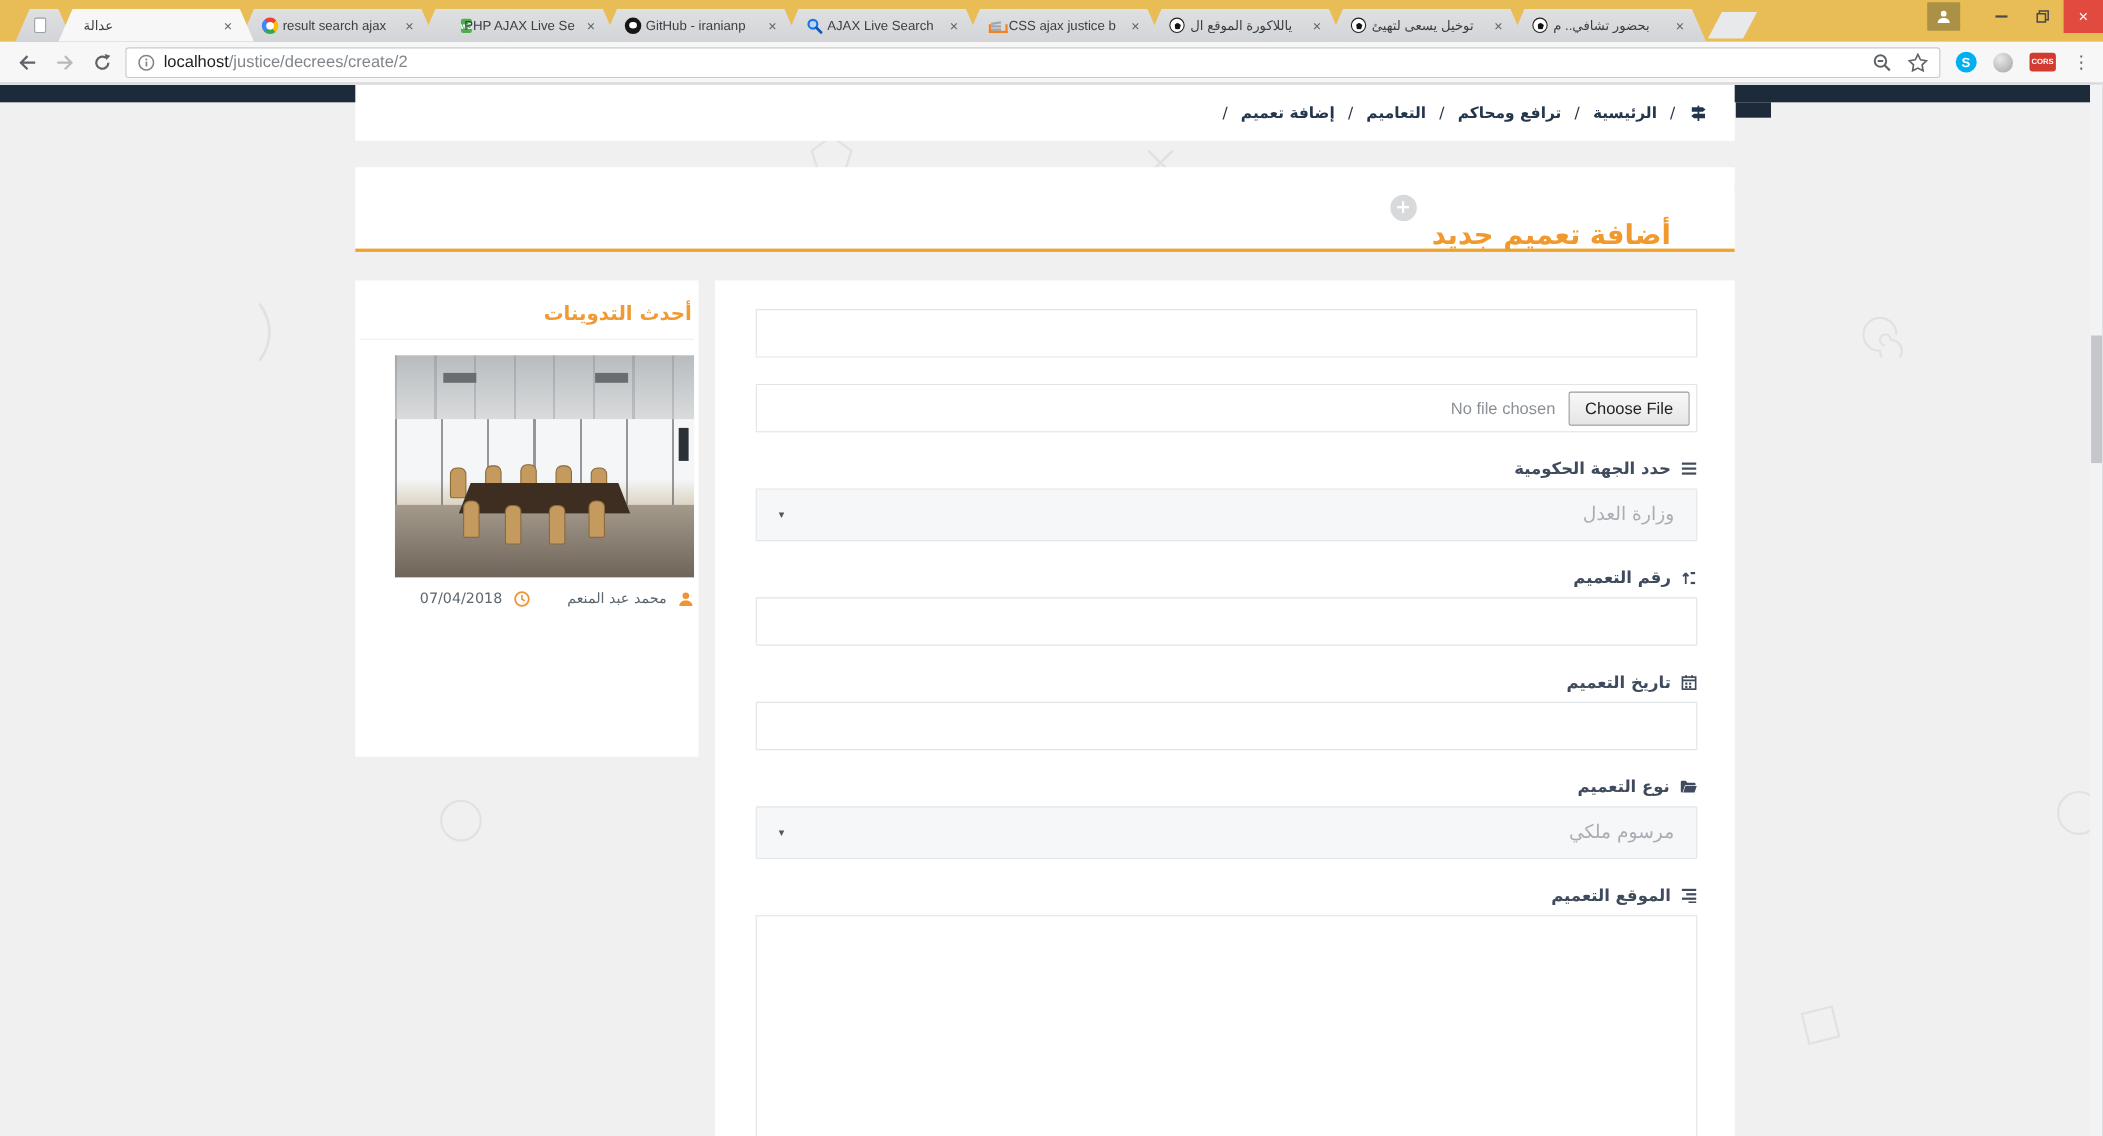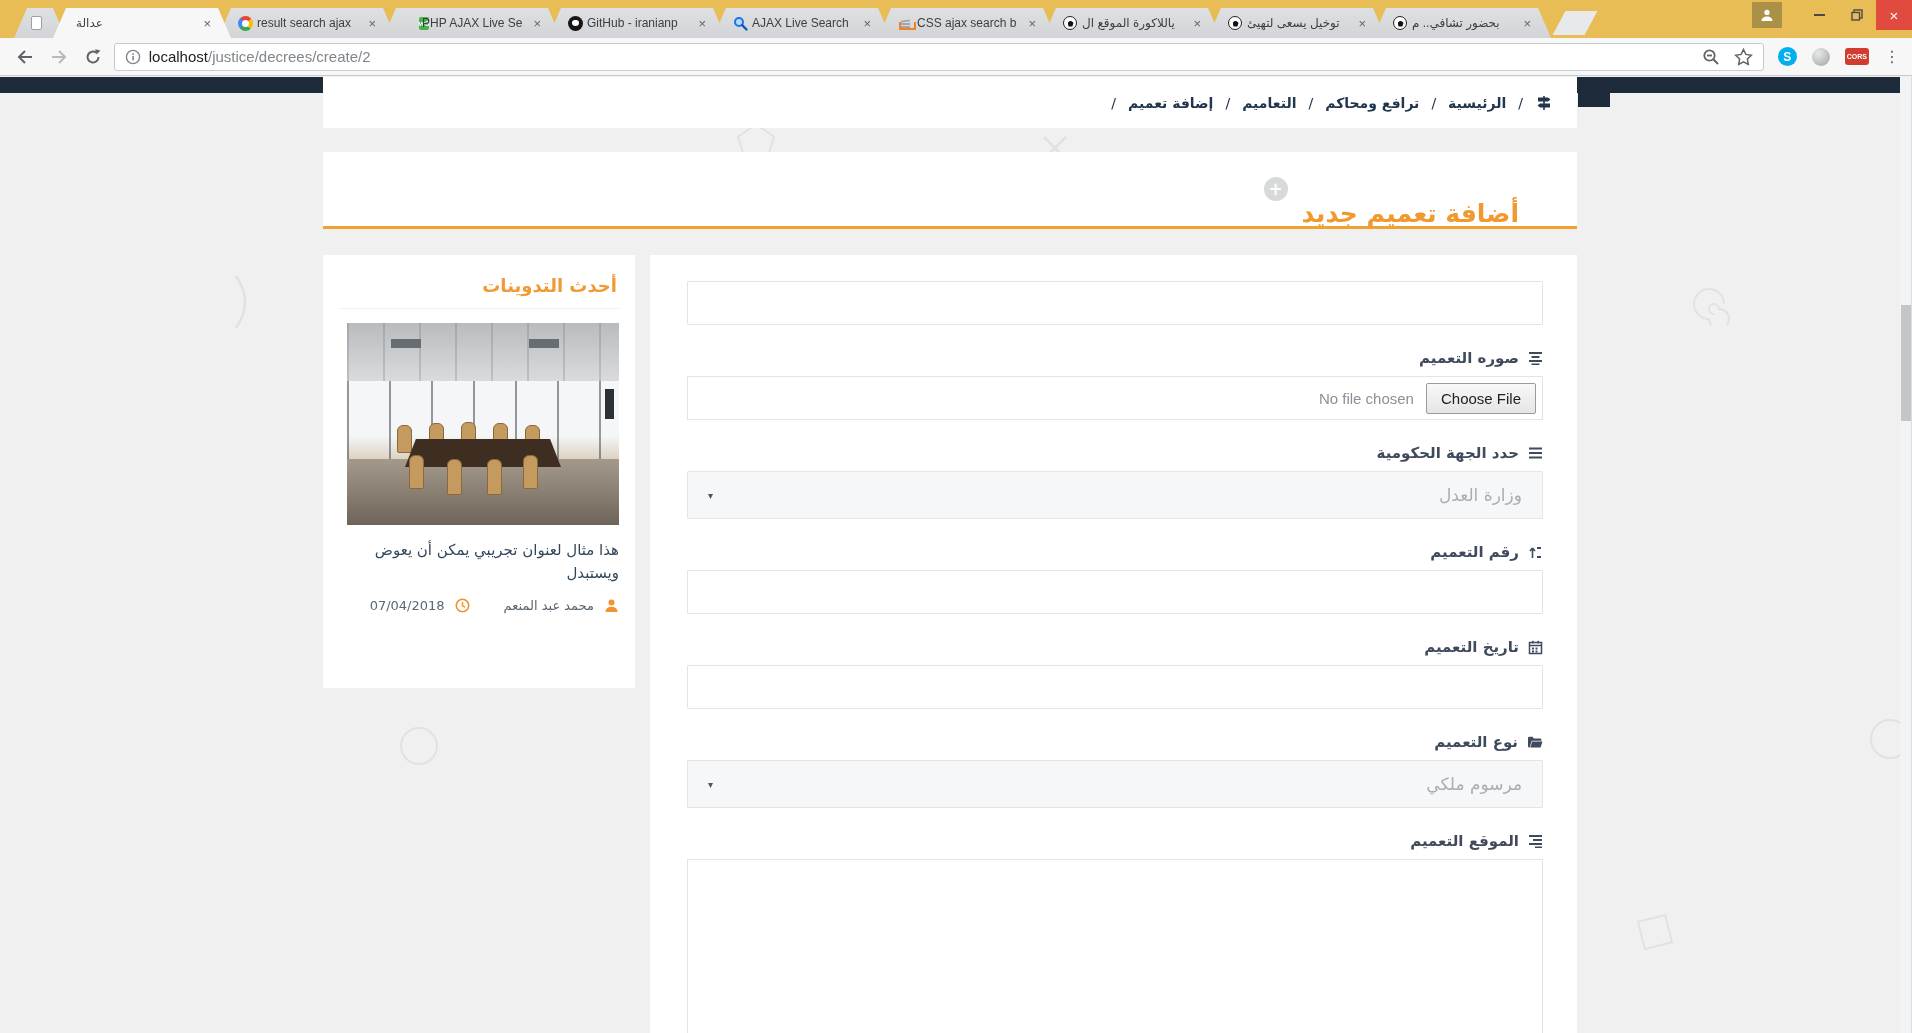--- a/index.html
+++ b/index.html
@@ -77,21 +77,21 @@
   .bc-sep { color:#22364e; font-weight:normal; }
   .bc-item { color:#22364e; text-decoration:none;text-align:right; }
 
   .title-card { position:absolute; top:75px; left:323px; width:1254px; height:77px; background:#fff;
         border-bottom:3px solid #efa22e; z-index:2; display:flex; align-items:center; padding:0 58px; gap:14px; }
   .page-title { color:#f0992f; font-size:25px; font-weight:bold;margin-top:48px; }
   .plus-circle { width:24px; height:24px; border-radius:50%; background:#d7d9db; color:#fff; display:flex;
         align-items:center; justify-content:center; font-size:17px; font-weight:bold; line-height:1; }
 
   .side-card { position:absolute; top:178px; left:323px; width:312px; height:433px; background:#fff; z-index:2;
-        padding:14px 16px; }
+        padding:14px 4px; }
   .side-heading { color:#f19a34; font-size:18px; font-weight:bold; padding:6px 2px 12px; border-bottom:1px solid #efefef; }
   .post-image { width:272px; height:202px; margin-top:14px; position:relative; overflow:hidden; background:#d5d7d8; }
   .pi-ceiling { position:absolute; top:0; left:0; right:0; height:58px;
         background:repeating-linear-gradient(90deg, rgba(90,95,100,.22) 0 2px, transparent 2px 36px),
                    linear-gradient(180deg,#b9bcbf,#d9dbdc); }
   .pi-vent { position:absolute; width:30px; height:9px; background:#686d72; top:16px; }
   .pi-windows { position:absolute; top:58px; left:0; right:0; height:78px;
         background:repeating-linear-gradient(90deg, rgba(70,74,78,.55) 0 2px, transparent 2px 42px),
                    linear-gradient(180deg,#f4f6f7 0 70%, #ddd3c2 100%); }
   .pi-floor { position:absolute; top:136px; left:0; right:0; height:66px;
@@ -180,21 +180,21 @@
     </div>
 
     <div class="tab">
       <span class="favicon">
           <span class="fav-so">
             <i></i>
             <i></i>
             <i></i>
           </span>
         </span>
-      <span class="tab-title">CSS ajax search b</span>
+      <span class="tab-title">CSS ajax justice b</span>
       <span class="tab-close">×</span>
     </div>
 
     <div class="tab">
       <span class="favicon">
           <span class="fav-ball"></span>
         </span>
       <span class="tab-title">ياللاكورة الموقع ال</span>
       <span class="tab-close">×</span>
     </div>
@@ -363,49 +363,39 @@
       <span class="pi-chair" style="left:114px; top:99px;"></span>
       <span class="pi-chair" style="left:146px; top:100px;"></span>
       <span class="pi-chair" style="left:178px; top:102px;"></span>
       <div class="pi-table"></div>
       <span class="pi-chair" style="left:62px;  top:132px; height:34px;"></span>
       <span class="pi-chair" style="left:100px; top:136px; height:36px;"></span>
       <span class="pi-chair" style="left:140px; top:136px; height:36px;"></span>
       <span class="pi-chair" style="left:176px; top:132px; height:34px;"></span>
       <div class="pi-tv"></div>
     </div>
-    <div class="post-title">هذا مثال لعنوان تجريبي يمكن أن يعوض ويستبدل</div>
     <div class="post-meta">
       <svg width="15" height="15" viewBox="0 0 15 15">
         <circle cx="7.5" cy="4.6" r="3" fill="#ef9430"></circle>
           <path d="M1.5 14 c0-3.4 2.7-5.2 6-5.2 s6 1.8 6 5.2 z" fill="#ef9430"></path>
       </svg>
       <span>محمد عبد المنعم</span>
       <span class="meta-gap"></span>
       <svg width="15" height="15" viewBox="0 0 15 15">
         <circle cx="7.5" cy="7.5" r="6.2" fill="none" stroke="#ef9430" stroke-width="1.6"></circle>
           <path d="M7.5 4 v3.8 l2.6 1.4" fill="none" stroke="#ef9430" stroke-width="1.5"></path>
       </svg>
       <span>07/04/2018</span>
     </div>
   </div>
 
   <div class="form-card">
 
     <input class="f-input" type="text" style="">
 
-    <div class="f-label">
-      <svg width="15" height="14" viewBox="0 0 15 14">
-        <rect x="1" y="1" width="13" height="2" fill="#3f4b5d"></rect>
-          <rect x="3.5" y="5" width="8" height="2" fill="#3f4b5d"></rect>
-          <rect x="1" y="9" width="13" height="2" fill="#3f4b5d"></rect>
-          <rect x="3.5" y="12.5" width="8" height="1.5" fill="#3f4b5d"></rect>
-      </svg>
-      <span>صوره التعميم</span>
-    </div>
     <div class="f-filebox">
       <span class="file-status">No file chosen</span>
       <span class="file-btn">Choose File</span>
     </div>
 
     <div class="f-label">
       <svg width="15" height="14" viewBox="0 0 15 14">
         <rect x="1" y="1.5" width="13" height="2" fill="#3f4b5d"></rect>
           <rect x="1" y="6" width="13" height="2" fill="#3f4b5d"></rect>
           <rect x="1" y="10.5" width="13" height="2" fill="#3f4b5d"></rect>

